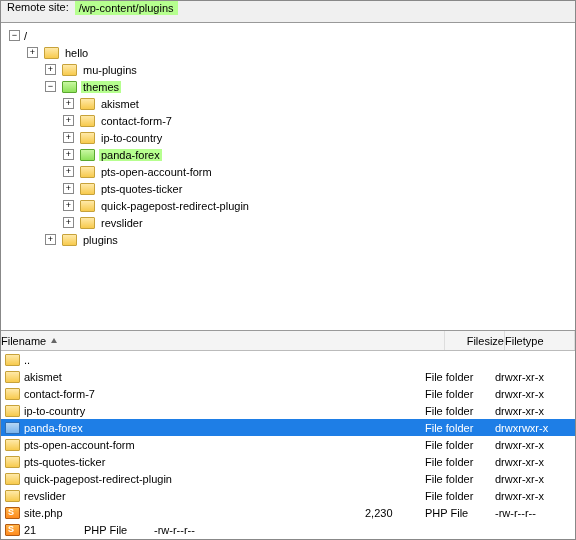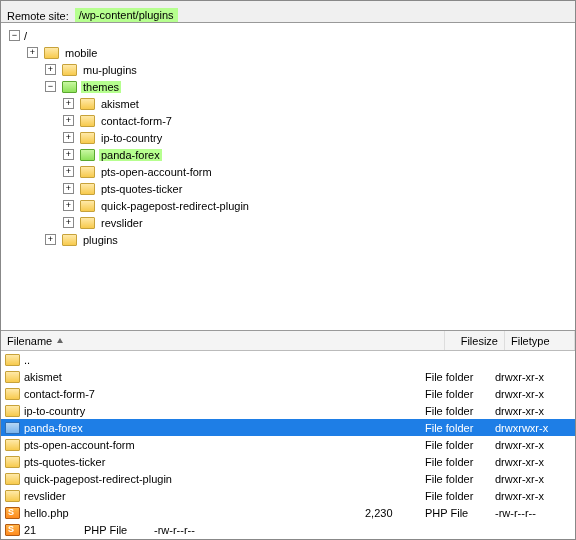--- a/index.html
+++ b/index.html
@@ -1,32 +1,32 @@
 <!DOCTYPE html>
 <html><head>
 <meta charset="utf-8">
 <style>
 *{box-sizing:border-box;margin:0;padding:0;font-family:"Segoe UI",Tahoma,sans-serif;font-size:11px;color:#000}
 body{background:#fff;width:576px;height:540px;overflow:hidden;border:1px solid #888}
-.addr{display:flex;align-items:flex-end;border-bottom:1px solid #999;background:#f0f0f0;height:22px}
+.addr{display:flex;align-items:flex-start;border-bottom:1px solid #999;background:#f0f0f0;height:22px}
 .addr-label{padding:0 6px}
 .addr-path{background:#b6ff8f;padding:1px 4px}
 .tree{overflow:auto;height:308px;border-bottom:1px solid #999;padding:4px 0;background:#fff}
 .node{display:flex;align-items:center;height:17px;white-space:nowrap}
 .spacer{display:inline-block;height:17px}
 .tw{width:11px;height:11px;border:1px solid #888;display:inline-flex;align-items:center;justify-content:center;margin-right:2px;font-size:9px;line-height:1;background:#fff;cursor:pointer}
 .tw-e::before{content:"+"}
 .tw-c::before{content:"−"}
 .fld{width:15px;height:12px;background:linear-gradient(#ffe9a8,#f7ca4d);border:1px solid #c7a23a;border-radius:1px;margin:0 4px}
 .fld-open{background:linear-gradient(#fff2c4,#f7d97a)}
 .fld-sel{background:linear-gradient(#c8f7a1,#8fe25a);border-color:#5aa82f}
 .lbl{padding:0 2px}
 .lbl-hi{background:#b6ff8f}
 .grid-hdr{display:flex;background:#f4f4f4;border-bottom:1px solid #bbb;height:20px;align-items:center;user-select:none}
-.col{padding:0 6px;border-right:1px solid #ddd;height:100%;display:flex;align-items:center}
+.col{padding:0 0;border-right:1px solid #ddd;height:100%;display:flex;align-items:center}
 .col-name{flex:1}
 .col-size{width:60px;justify-content:flex-end}
 .col-type{width:70px}
 .col-perm{width:80px}
 .sort{width:8px;height:8px;margin-left:4px}
 .grid-body{overflow:auto;height:185px}
 .row{display:flex;align-items:center;height:17px;padding-left:4px;cursor:default}
 .row.sel{background:#1e7ee6;color:#fff}
 .row.sel .rc{color:#fff}
 .ic{width:15px;height:12px;margin-right:4px;border:1px solid #c7a23a;background:linear-gradient(#ffe9a8,#f7ca4d);border-radius:1px}
@@ -50,21 +50,21 @@
 <div class="tree" id="tree">
     <div class="node">
       <span class="spacer" style="width: 8px;"></span>
       <span class="tw tw-c"></span>
       <span class="lbl">/</span>
     </div>
     <div class="node">
       <span class="spacer" style="width: 26px;"></span>
       <span class="tw tw-e"></span>
       <span class="fld"></span>
-      <span class="lbl">mobile</span>
+      <span class="lbl">hello</span>
     </div>
     <div class="node">
       <span class="spacer" style="width: 44px;"></span>
       <span class="tw tw-e"></span>
       <span class="fld"></span>
       <span class="lbl">mu-plugins</span>
     </div>
     <div class="node">
       <span class="spacer" style="width: 44px;"></span>
       <span class="tw tw-c"></span>
@@ -201,21 +201,21 @@
     </div>
     <div class="row">
       <span class="ic"></span>
       <span class="rc rc-name">revslider</span>
       <span class="rc rc-size"></span>
       <span class="rc rc-type">File folder</span>
       <span class="rc rc-perm">drwxr-xr-x</span>
     </div>
     <div class="row">
       <span class="ic ic-php"></span>
-      <span class="rc rc-name">hello.php</span>
+      <span class="rc rc-name">site.php</span>
       <span class="rc rc-size">2,230</span>
       <span class="rc rc-type">PHP File</span>
       <span class="rc rc-perm">-rw-r--r--</span>
     </div>
     <div class="row">
       <span class="ic ic-php"></span>
       <span class="rc rc-size">21</span>
       <span class="rc rc-type">PHP File</span>
       <span class="rc rc-perm">-rw-r--r--</span>
     </div>

